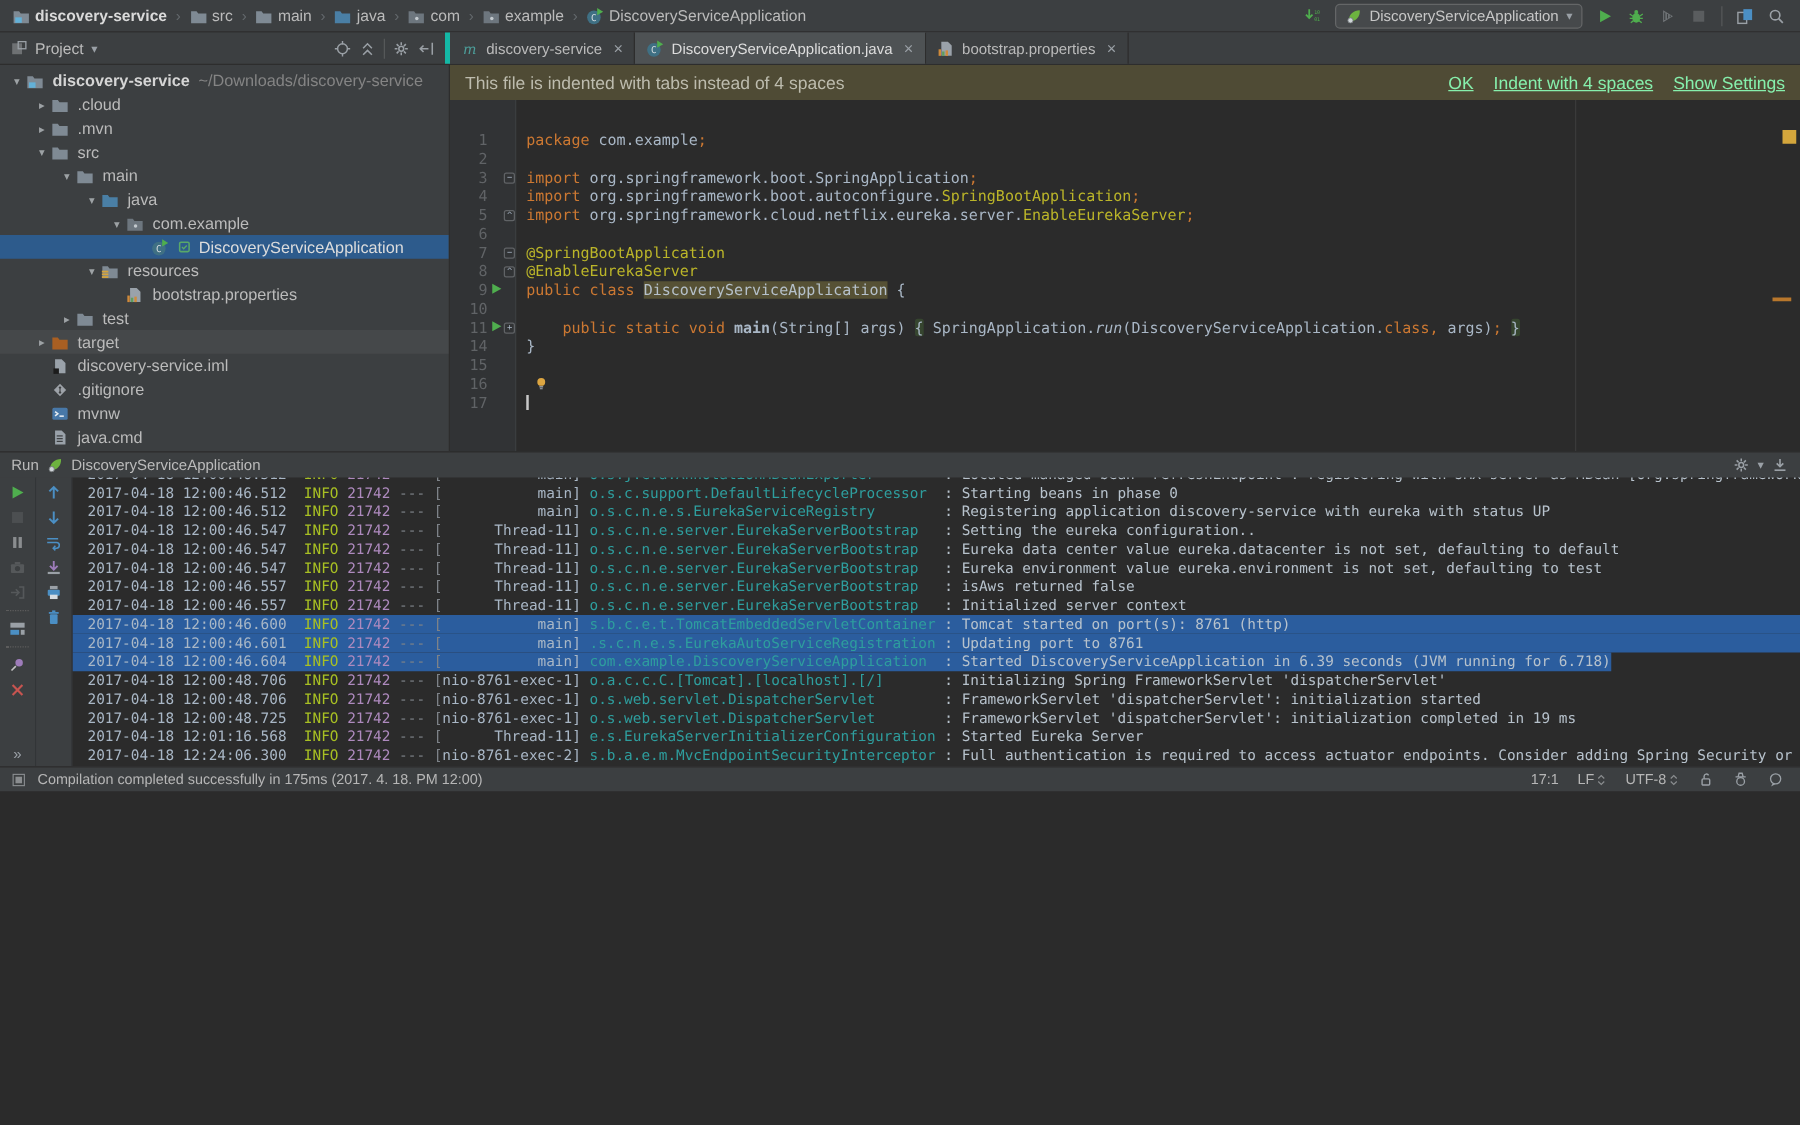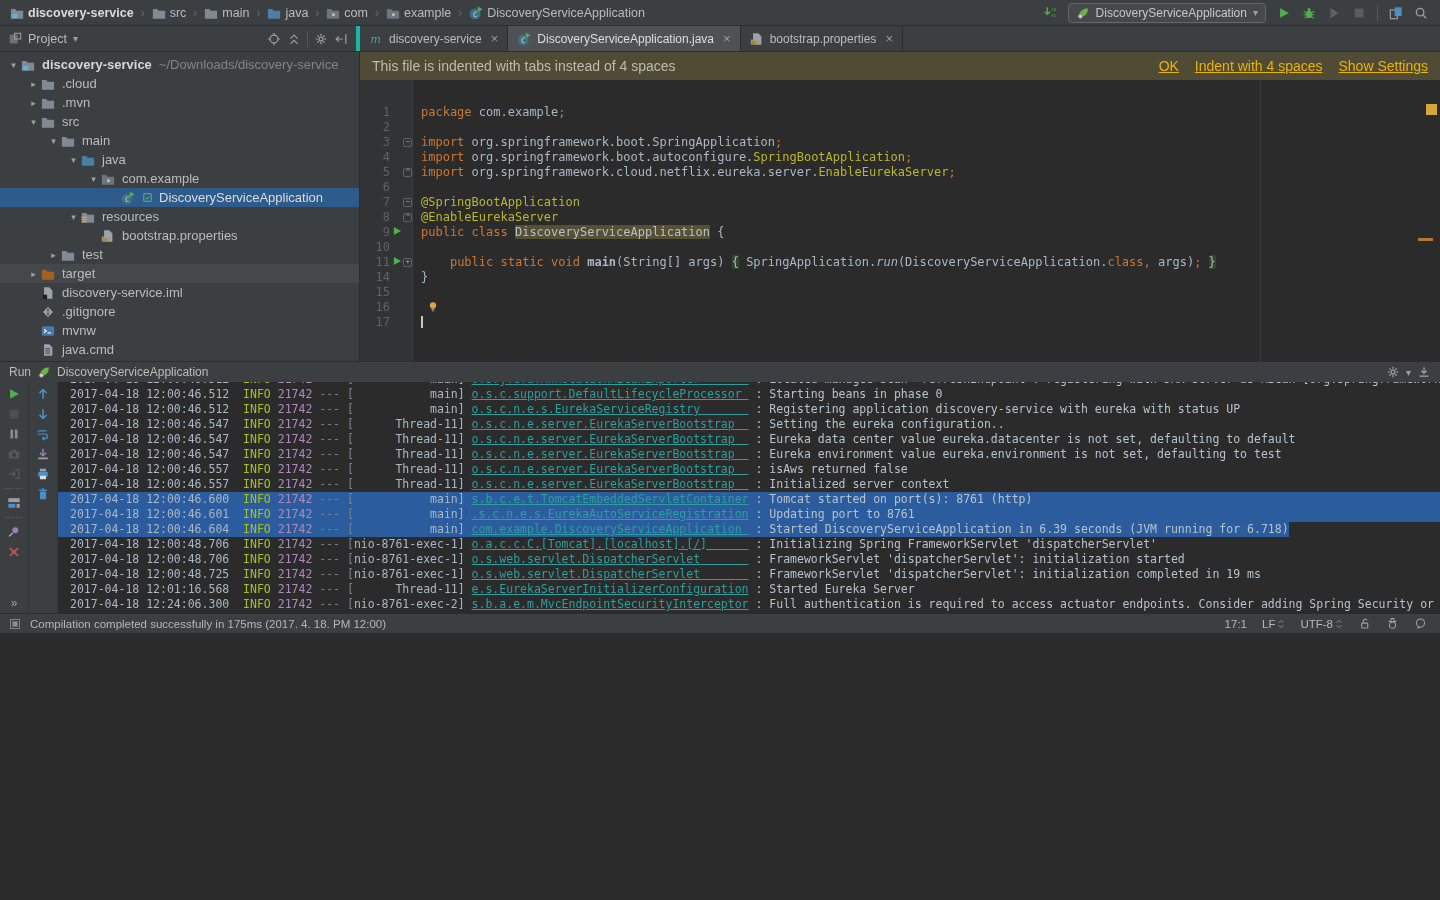--- a/index.html
+++ b/index.html
@@ -43,21 +43,21 @@
   .tarrow { width:15px; min-width:15px; text-align:center; color:#9da2a5; font-size:9px; }
   .ticon { width:17px; min-width:17px; height:16px; display:flex; align-items:center; margin-right:4px; }
   .tbadge { width:13px; min-width:13px; height:13px; display:flex; align-items:center; margin-right:4px; }
   .tlabel.bold { font-weight:bold; color:#d5d5d5; }
   .tsuffix { color:#848484; margin-left:7px; }
 
   .editor-zone { flex:1; display:flex; flex-direction:column; min-width:0; }
   .banner { height:28px; min-height:28px; background:#4f4b35; display:flex; align-items:center;
     padding:0 12px; font-size:14px; color:#bdbcae; gap:16px; }
   .banner-msg { flex:1; }
-  .blink { color:#eab308; text-decoration:underline; cursor:pointer; }
+  .blink { color:#86efac; text-decoration:underline; cursor:pointer; }
 
   .editor { flex:1; position:relative; background:#2b2b2b; overflow:hidden;
     font-family:"DejaVu Sans Mono",monospace; font-size:12px; line-height:15px; padding-top:25px; }
   .gutterbg { position:absolute; left:0; top:0; bottom:0; width:53px; background:#313335; border-right:1px solid #3a3d3f; }
   .margin-guide { position:absolute; left:900px; top:0; bottom:0; width:1px; background:#3a3a3a; }
   .stripe-square { position:absolute; right:3px; top:24px; width:11px; height:11px; background:#d4a63c; }
   .stripe-mark { position:absolute; right:7px; top:158px; width:15px; height:3px; background:#b8772c; }
   .cl { display:flex; height:15px; position:relative; }
   .ln { width:30px; min-width:30px; text-align:right; color:#606366; z-index:1; }
   .gmark { width:23px; min-width:23px; display:flex; align-items:center; z-index:1; padding-left:2px; }
@@ -85,21 +85,21 @@
   .more { color:#9aa0a6; font-size:12px; }
   .dim { opacity:.55; }
   .console { flex:1; background:#2b2b2b; overflow:hidden; font-family:"DejaVu Sans Mono",monospace;
     font-size:11.5px; line-height:15px; padding-left:12px; }
   .console-inner { margin-top:-10px; }
   .crow { white-space:pre; height:15px; }
   .crow.selfull { background:#2b5d9e; margin-left:-12px; padding-left:12px; }
   .crow.seltext { margin-left:-12px; }
   .crow.seltext .selwrap { background:#2b5d9e; padding-left:12px; display:inline-block; }
   .c-ts { color:#a9b7c6; } .c-lvl { color:#a8c023; } .c-pid { color:#ae8abe; }
-  .c-sep { color:#7d8288; } .c-thr { color:#a9b7c6; } .c-log { color:#2e9e9e;text-decoration:underline; } .c-msg { color:#b7c2cc; }
+  .c-sep { color:#7d8288; } .c-thr { color:#a9b7c6; } .c-log { color:#2e9e9e; } .c-msg { color:#b7c2cc; }
 
   
   .statusbar { height:20px; min-height:20px; background:#3c3f41; border-top:1px solid #2d2d2d;
     display:flex; align-items:center; padding:0 9px; font-size:11.5px; color:#b6b6b6; gap:9px; }
   .sb-right { margin-left:auto; display:flex; align-items:center; gap:15px; padding-right:4px; }
   .sb-w { display:inline-flex; align-items:center; gap:2px; }
 </style>
 </head>
 <body>
 

